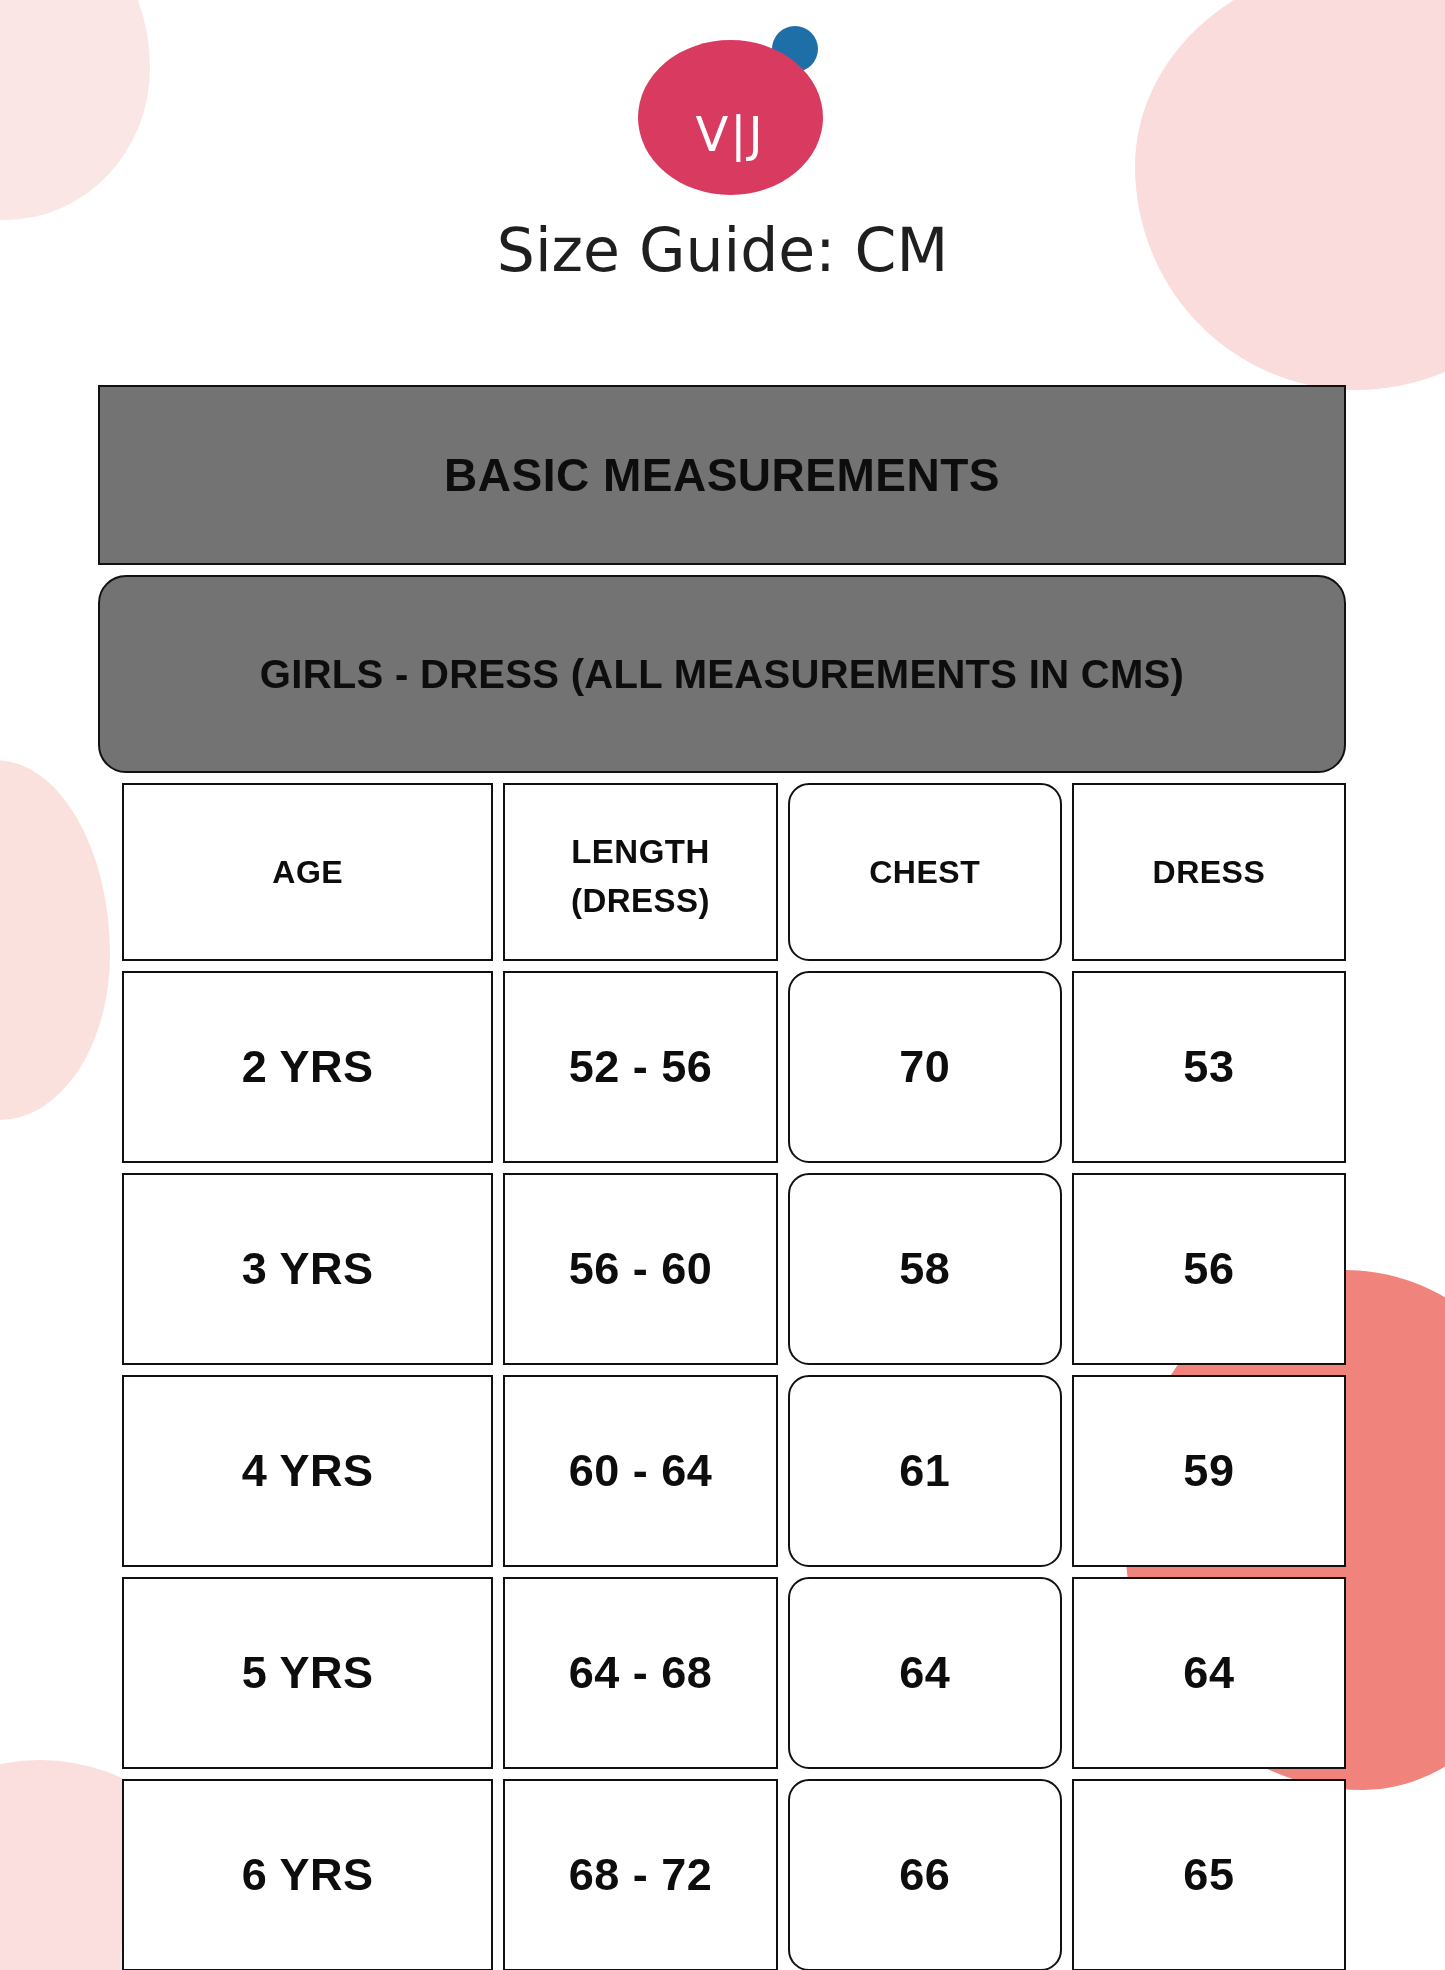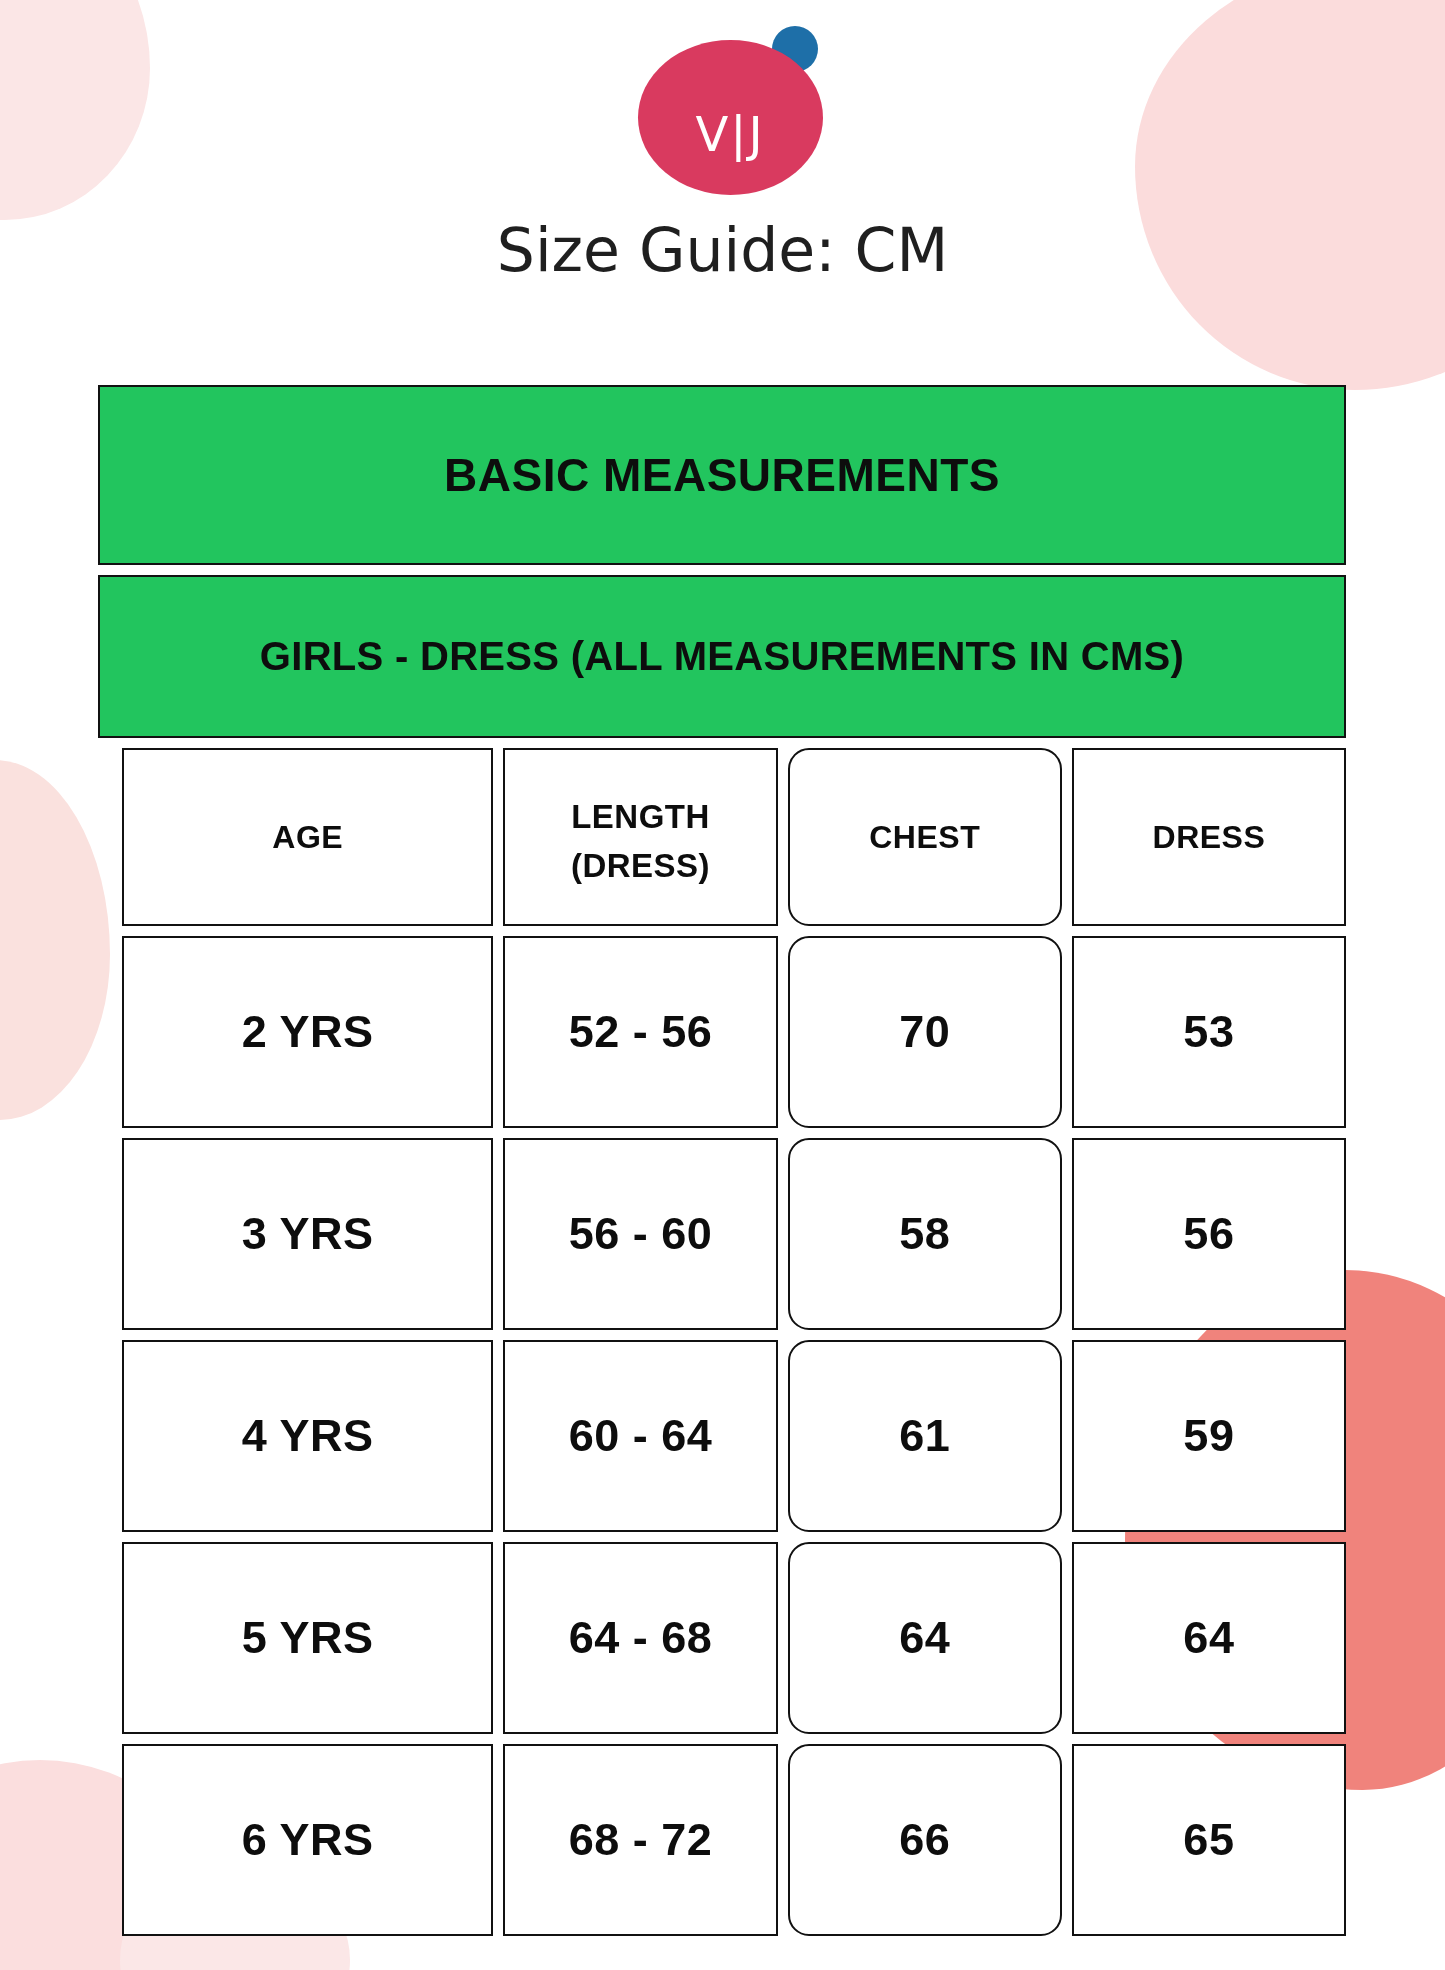--- a/index.html
+++ b/index.html
@@ -130,37 +130,38 @@
     left: 98px;
     top: 385px;
     width: 1248px;
   }
   .band {
     border: 2px solid #111111;
     box-sizing: border-box;
     display: flex;
     align-items: center;
     justify-content: center;
-    background: #22c55e;
+    background: #737373;
     font-weight: bold;
     color: #0d0d0d;
     text-align: center;
   }
   .band-main {
     height: 180px;
     font-size: 46px;
     letter-spacing: 0.5px;
     margin-bottom: 10px;
   }
   .band-sub {
-    height: 163px;
+    height: 198px;
     font-size: 40px;
     letter-spacing: 0.3px;
     margin-bottom: 10px;
     padding: 0 18px;
+    border-radius: 28px;
   }
 
   .grid-row {
     display: flex;
     gap: 10px;
     margin-bottom: 10px;
     padding-left: 24px;
   }
   .cell {
     border: 2px solid #111111;

